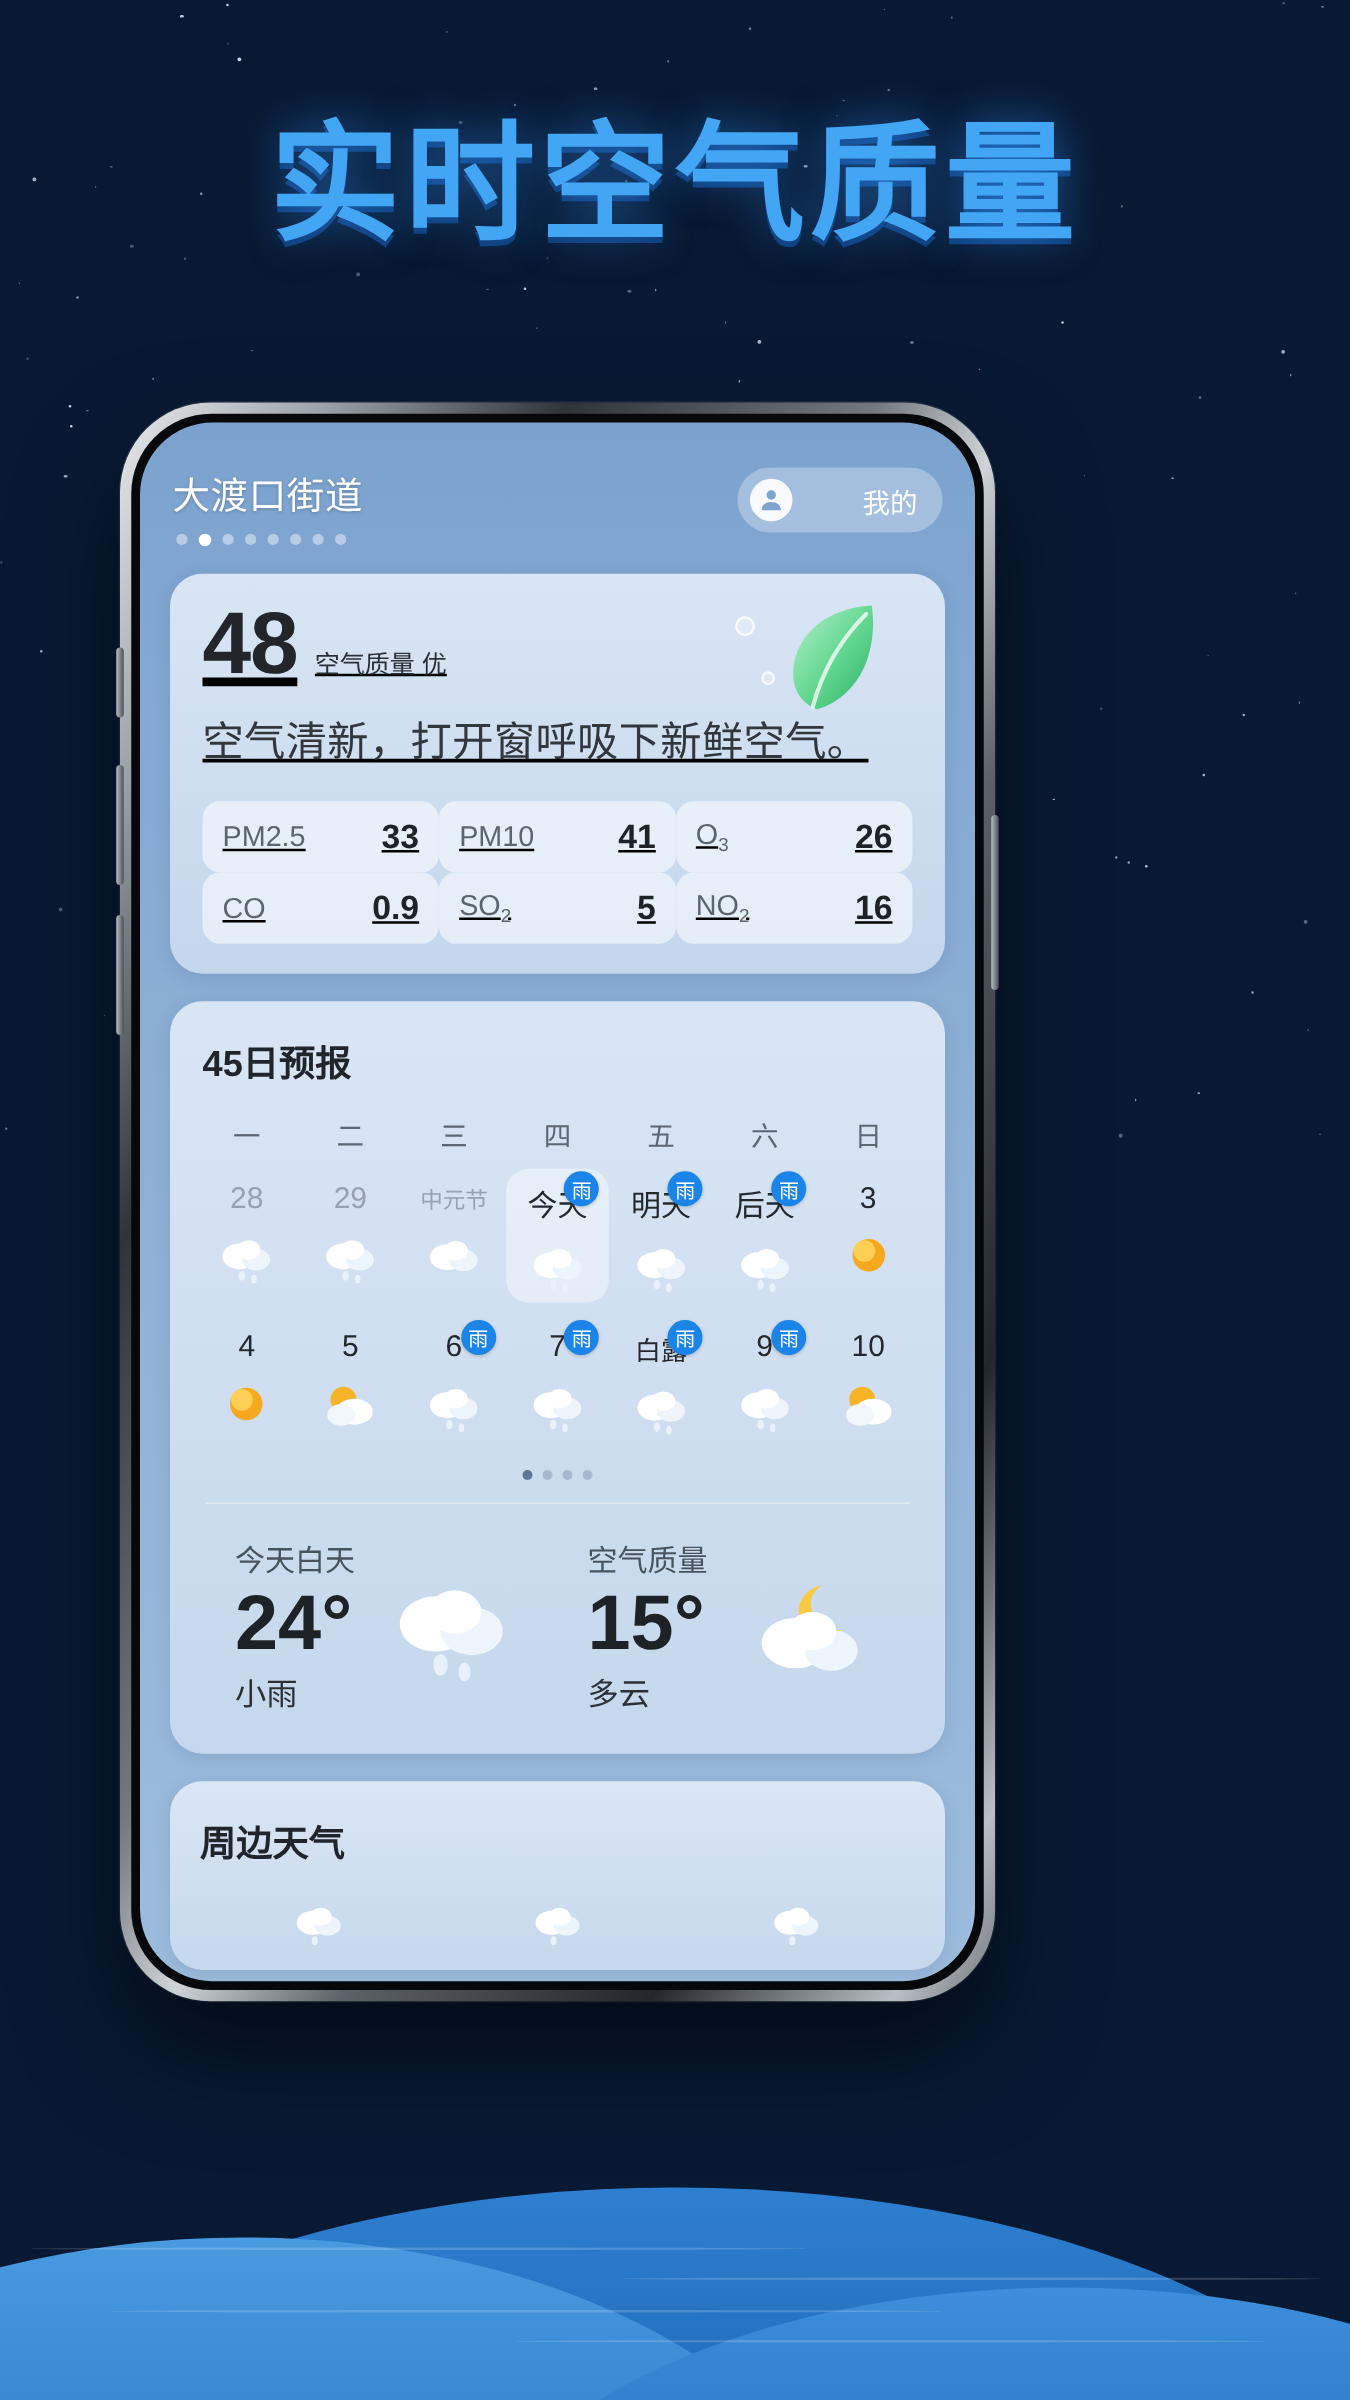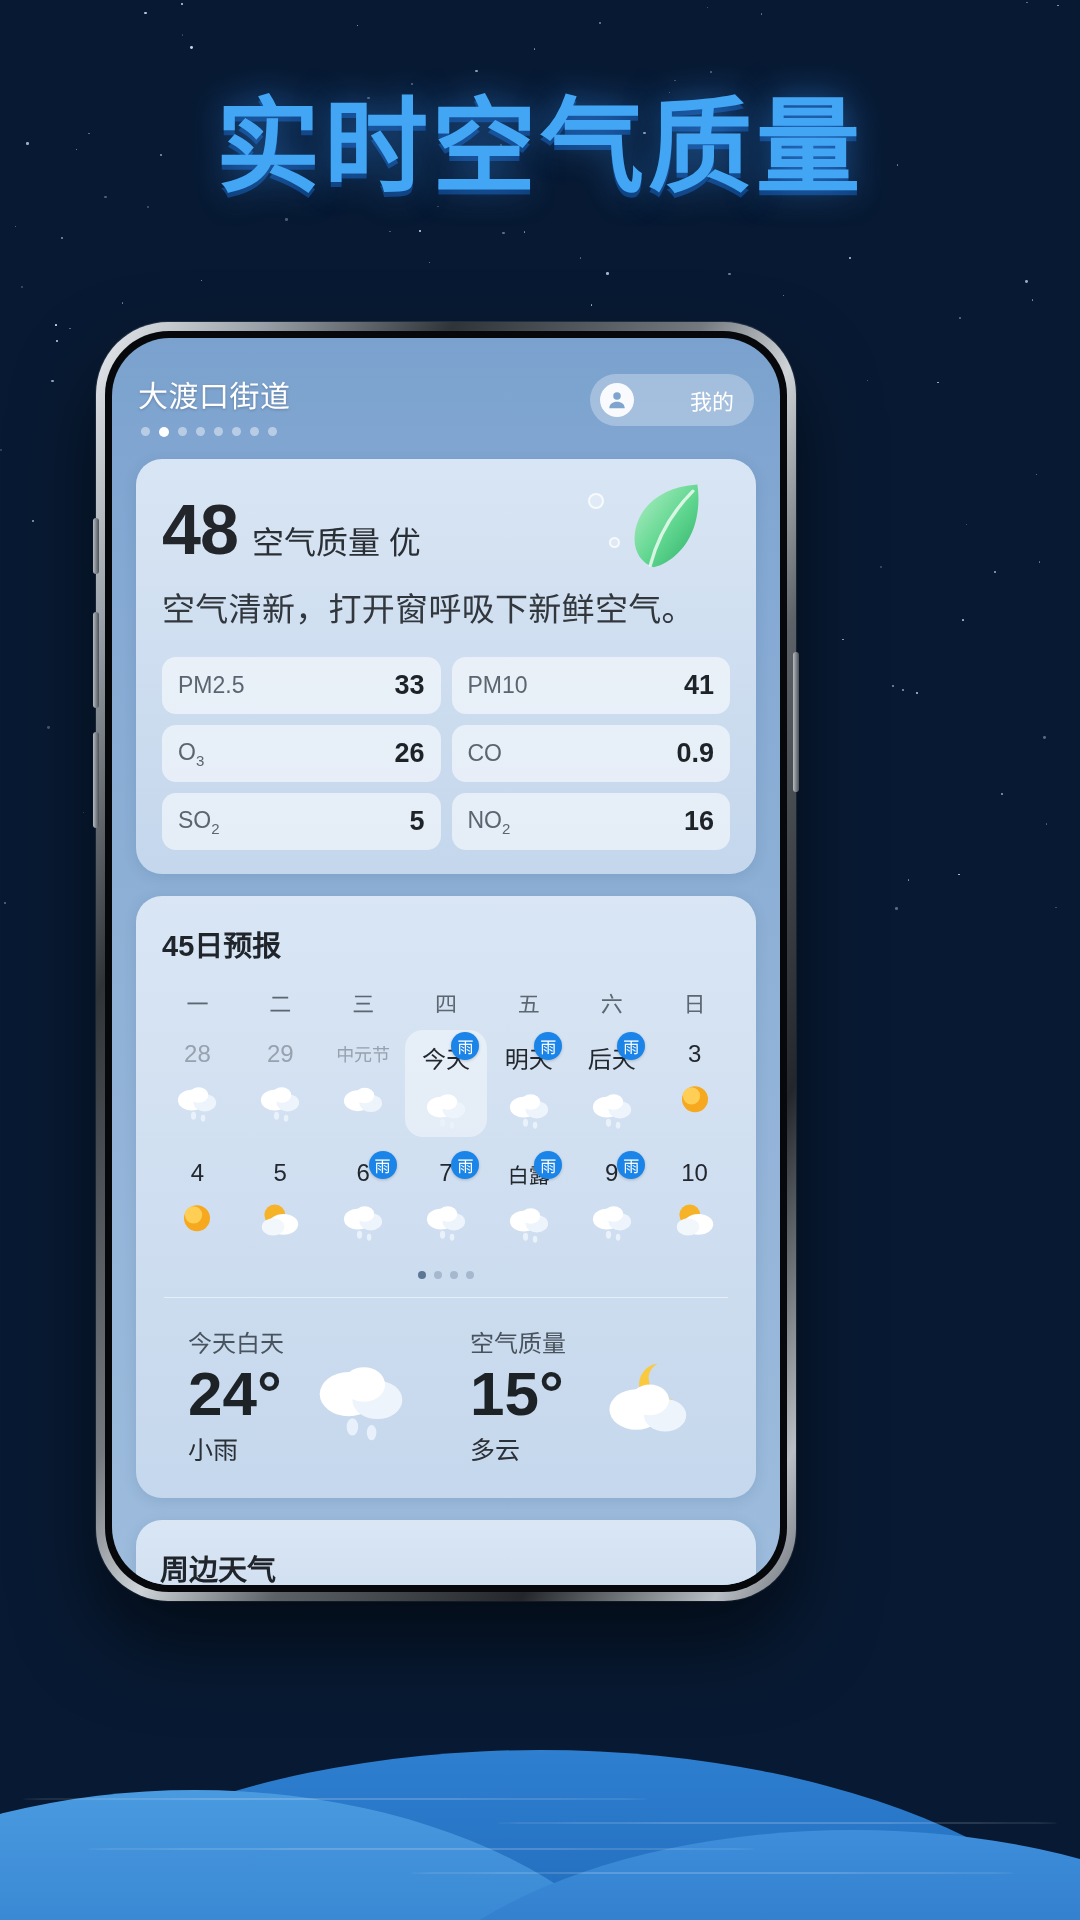--- a/index.html
+++ b/index.html
@@ -130,46 +130,46 @@
   .card {
     margin: 22px 24px 0 24px;
     border-radius: 26px;
     background: linear-gradient(180deg, rgba(222,233,246,.94) 0%, rgba(201,218,238,.92) 100%);
     box-shadow: 0 3px 14px rgba(28,60,102,.13);
     position: relative;
     overflow: hidden;
   }
 
   
-  .aqi-card { padding: 36px 26px 24px 26px; }
+  .aqi-card { padding: 20px 26px 24px 26px; text-decoration: underline; }
   .aqi-top { display: flex; align-items: baseline; gap: 14px; }
   .aqi-value {
     font-size: 70px; font-weight: 700; color: #22262b; line-height: 1;
     letter-spacing: -1px;
   }
-  .aqi-label { font-size: 32px; color: #2a2f35; font-weight: 500; }
+  .aqi-label { font-size: 20px; color: #2a2f35; font-weight: 500; }
   .aqi-desc { margin-top: 18px; font-size: 33px; color: #32373d; letter-spacing: .3px; }
 
   .leaf {
     position: absolute; right: 34px; top: 12px;
     width: 112px; height: 112px;
   }
   .bubble {
     position: absolute; border-radius: 50%;
     border: 2px solid rgba(255,255,255,.75);
     background: rgba(255,255,255,.25);
   }
   .bub-1 { right: 152px; top: 34px; width: 16px; height: 16px; }
   .bub-2 { right: 136px; top: 78px; width: 11px; height: 11px; }
 
   .poll-grid {
     margin-top: 26px;
     display: grid;
-    grid-template-columns: repeat(2, 1fr);
-    gap: 11px;
+    grid-template-columns: repeat(3, 1fr);
+    gap: 0;
   }
   .poll {
     background: rgba(255,255,255,.55);
     border-radius: 14px;
     padding: 13px 16px;
     display: flex; align-items: center; justify-content: space-between;
   }
   .poll-name { font-size: 23px; color: #5b6570; }
   .poll-name sub { font-size: 15px; }
   .poll-val { font-size: 27px; font-weight: 700; color: #1e2328; }

